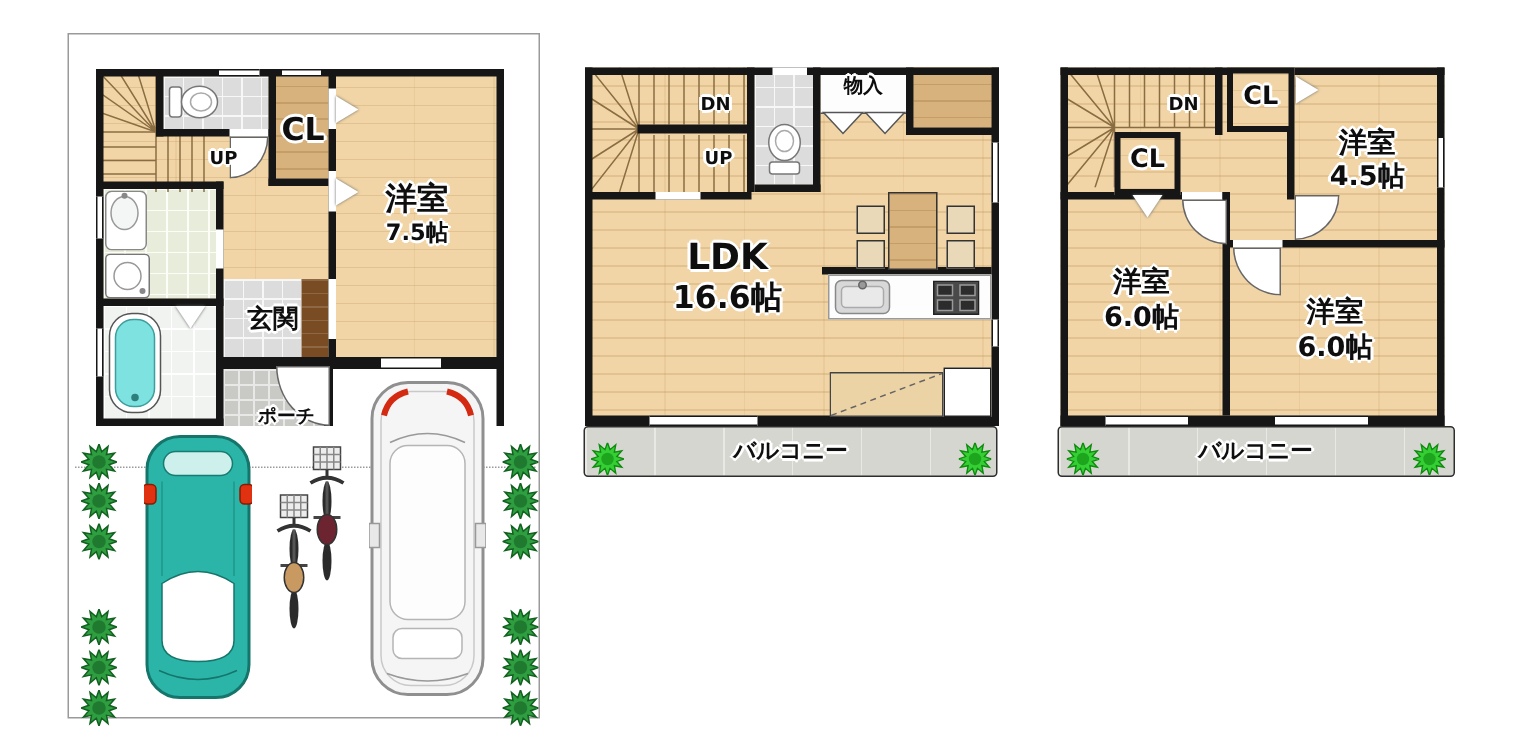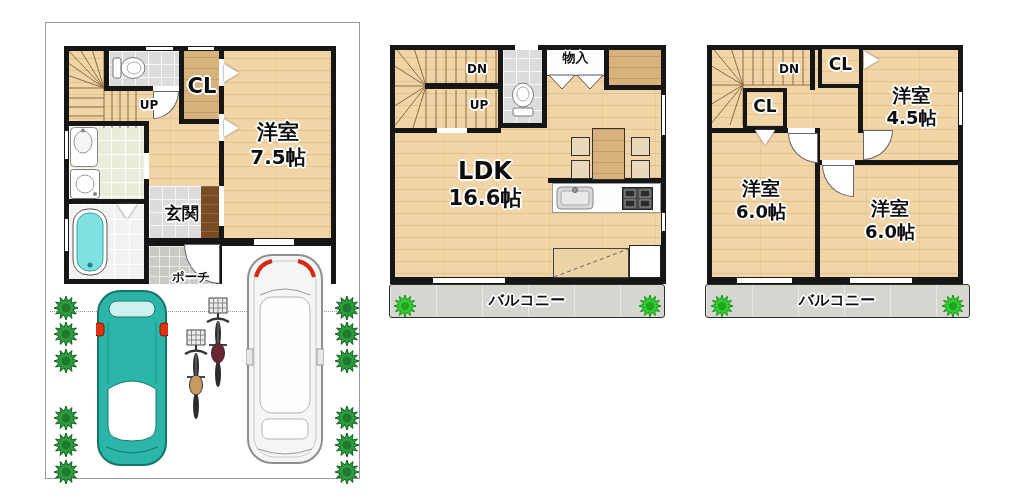--- a/index.html
+++ b/index.html
@@ -152,21 +152,21 @@
     </svg>
     <svg class="fix" style="left:26px;top:185px;" width="36" height="68" viewBox="0 0 36 68">
       <rect x="1" y="1" width="34" height="66" rx="15" fill="#fff" stroke="#555"></rect>
       <rect x="5" y="5" width="26" height="58" rx="12" fill="#7de2e0" stroke="#3e9e9c"></rect>
       <circle cx="18" cy="57" r="2.5" fill="#2e7e7c"></circle>
     </svg>
 
     <div class="lb" style="left:88px;top:76px;width:30px;font-size:12px;">UP</div>
     <div class="lb vtext" style="left:141px;top:51px;width:30px;font-size:21px;line-height:25px;">CL</div>
     <div class="lb" style="left:182px;top:98px;width:100px;font-size:21px;">洋室</div>
-    <div class="lb" style="left:182px;top:124px;width:100px;font-size:20px;">7.5帖</div>
+    <div class="lb" style="left:182px;top:124px;width:100px;font-size:15px;">7.5帖</div>
     <div class="lb" style="left:96px;top:181px;width:80px;font-size:17px;">玄関</div>
     <div class="lb" style="left:120px;top:247px;width:50px;font-size:12.5px;">ポーチ</div>
 
     <div class="dotline" style="left:4px;top:288px;width:307px;height:0;"></div>
 
     <svg class="fix" style="left:50px;top:266px;" width="72" height="178" viewBox="0 0 72 178">
       <rect x="2" y="2" width="68" height="174" rx="22" fill="#2bb5a8" stroke="#15756b" stroke-width="2"></rect>
       <rect x="13" y="12" width="46" height="16" rx="8" fill="#dff7f4" stroke="#15756b" opacity="0.9"></rect>
       <rect x="-1" y="34" width="9" height="13" rx="3" fill="#e03210" stroke="#8a1a02"></rect>
       <rect x="64" y="34" width="9" height="13" rx="3" fill="#e03210" stroke="#8a1a02"></rect>

